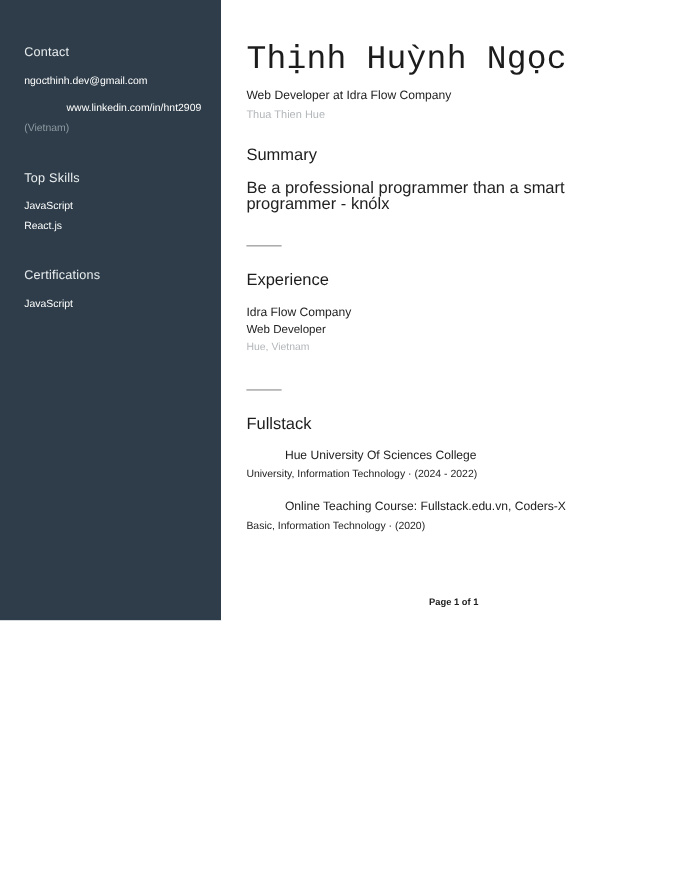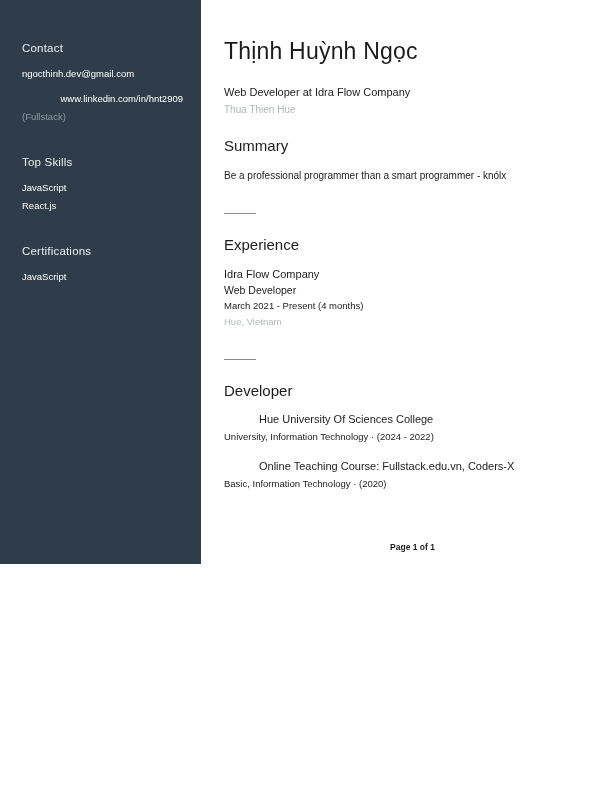--- a/index.html
+++ b/index.html
@@ -43,43 +43,44 @@
   .sb-section.skills .sb-text { line-height: 18px; }
 
   
   .content {
     flex: 1;
     position: relative;
     padding: 38px 30px 0 23px;
     background: #ffffff;
   }
   .person-name {
-    font-size: 23px;
+    font-size: 30px;
     font-weight: 500;
     color: #1c1c1c;
-    margin-bottom: 21px;
+    margin-bottom: 9px;
     letter-spacing: 0.2px;
+    font-family: Liberation Mono, monospace;
   }
   .headline {
     font-size: 11px;
     color: #222222;
     margin-bottom: 6px;
   }
   .muted { color: #b3b7ba; }
   .location-line { font-size: 10px; }
 
   .section { margin-top: 22px; }
   .section-heading {
     font-size: 15px;
     font-weight: 400;
     color: #1c1c1c;
     margin-bottom: 14px;
   }
   .body-text {
-    font-size: 10px;
+    font-size: 15px;
     line-height: 15px;
     color: #222222;
     max-width: 345px;
   }
 
   .divider {
     border: none;
     border-top: 1px solid #8a8a8a;
     width: 32px;
     margin: 30px 0 0 0;
@@ -109,21 +110,21 @@
 <body>
 
 <div class="page">
 
   <aside class="sidebar">
 
     <section class="sb-section">
       <h2 class="sb-heading">Contact</h2>
       <div class="sb-text">ngocthinh.dev@gmail.com</div>
       <div class="sb-text gap-top">www.linkedin.com/in/hnt2909</div>
-      <div class="sb-text sb-muted">(Fullstack)</div>
+      <div class="sb-text sb-muted">(Vietnam)</div>
     </section>
 
     <section class="sb-section skills">
       <h2 class="sb-heading">Top Skills</h2>
       <div class="sb-text">JavaScript</div>
       <div class="sb-text">React.js</div>
     </section>
 
     <section class="sb-section">
       <h2 class="sb-heading">Certifications</h2>
@@ -143,29 +144,28 @@
       <p class="body-text">Be a professional programmer than a smart programmer - knólx</p>
     </section>
 
     <hr class="divider">
 
     <section class="section">
       <h2 class="section-heading">Experience</h2>
       <div class="entry">
         <div class="entry-line company-name">Idra Flow Company</div>
         <div class="entry-line job-title">Web Developer</div>
-        <div class="entry-line small-text">March 2021 - Present (4 months)</div>
         <div class="entry-line small-text muted">Hue, Vietnam</div>
       </div>
     </section>
 
     <hr class="divider">
 
     <section class="section">
-      <h2 class="section-heading">Developer</h2>
+      <h2 class="section-heading">Fullstack</h2>
       <div class="edu-entry">
         <div class="edu-school">Hue University Of Sciences College</div>
         <div class="edu-detail">University, Information Technology · (2024 - 2022)</div>
       </div>
       <div class="edu-entry">
         <div class="edu-school">Online Teaching Course: Fullstack.edu.vn, Coders-X</div>
         <div class="edu-detail">Basic, Information Technology · (2020)</div>
       </div>
     </section>
 

